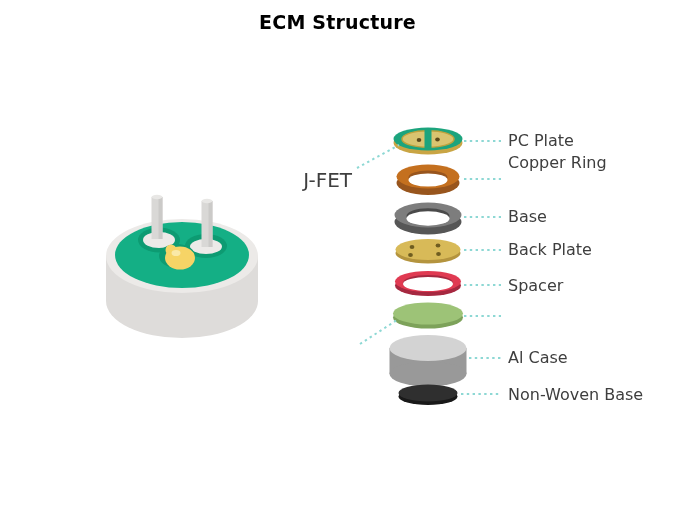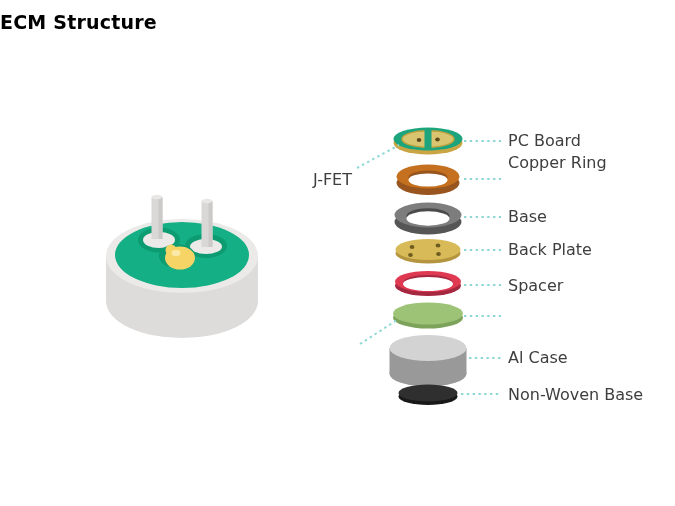--- a/index.html
+++ b/index.html
@@ -1,25 +1,25 @@
 <!DOCTYPE html>
 <html style="--bg: #ffffff; --title-text: #000000; --label-text: #3e3e3e; --leader-dot: #8dd8d4; --pcb-green: #1ca47d; --pcb-edge-gold: #c9a544; --pcb-pad: #d9c470; --pcb-pad-stroke: #bfa23c; --pcb-hole: #5d4a1a; --copper-top: #c4701f; --copper-side: #98551d; --base-top: #7d7d7d; --base-side: #565656; --base-inner: #4a4a4a; --backplate-top: #d8ba58; --backplate-side: #b4943e; --backplate-hole: #6f5d20; --spacer-top: #e03a52; --spacer-side: #a62840; --diaphragm-top: #9dc377; --diaphragm-side: #7da25a; --alcase-top: #d3d3d3; --alcase-side: #999999; --cloth-top: #2f2f2f; --cloth-side: #191919; --mic-rim: #eceae8; --mic-body: #dedcda; --mic-green: #14af85; --mic-green-dark: #0d9b72; --mic-pin: #d9d8d6; --mic-pin-top: #e8e7e5; --mic-pin-shade: #cbcac8; --solder-yellow: #f6d466; --solder-highlight: #fae9a8;"><head>
 <meta charset="utf-8">
 <style>
   html,body{margin:0;padding:0;background:#fff;}
   .stage{position:relative;width:675px;height:506px;background:var(--bg,#fff);overflow:hidden;
          font-family:"DejaVu Sans","Liberation Sans",sans-serif;}
-  .diagram-title{position:absolute;top:11px;left:0;width:675px;text-align:left;
+  .diagram-title{position:absolute;top:11px;left:0;width:675px;text-align:center;
 
          font-size:19px;font-weight:bold;color:var(--title-text,#000);letter-spacing:.2px;}
   .scene{position:absolute;top:0;left:0;}
   .layer-label{position:absolute;left:508px;height:20px;line-height:20px;
          font-size:16px;color:var(--label-text,#3e3e3e);white-space:nowrap;}
   .callout-label{position:absolute;height:20px;line-height:20px;text-align:right;
-         font-size:16px;color:var(--label-text,#3e3e3e);white-space:nowrap;}
+         font-size:20px;color:var(--label-text,#3e3e3e);white-space:nowrap;}
   .leader{stroke:var(--leader-dot,#8dd8d4);stroke-width:2;stroke-dasharray:2.4 3.4;fill:none;}
   .f-bg{fill:var(--bg,#fff)}
   .f-pcb-green{fill:var(--pcb-green)}
   .f-pcb-edge{fill:var(--pcb-edge-gold)}
   .f-pcb-pad{fill:var(--pcb-pad);stroke:var(--pcb-pad-stroke);stroke-width:1.5}
   .f-pcb-hole{fill:var(--pcb-hole)}
   .f-copper-top{fill:var(--copper-top)}
   .f-copper-side{fill:var(--copper-side)}
   .f-base-top{fill:var(--base-top)}
   .f-base-side{fill:var(--base-side)}
@@ -143,21 +143,21 @@
       <line x1="464" y1="250" x2="501" y2="250" class="leader"></line>
       <line x1="464" y1="285" x2="501" y2="285" class="leader"></line>
       <line x1="464" y1="316" x2="501" y2="316" class="leader"></line>
       <line x1="469" y1="358" x2="501" y2="358" class="leader"></line>
       <line x1="461" y1="394" x2="501" y2="394" class="leader"></line>
       <line x1="357" y1="168" x2="399" y2="145" class="leader"></line>
       <line x1="360" y1="344" x2="397" y2="320" class="leader"></line>
     </g>
   </svg>
 
-  <div class="layer-label" style="top:131px">PC Board</div>
+  <div class="layer-label" style="top:131px">PC Plate</div>
   <div class="layer-label" style="top:153px">Copper Ring</div>
   <div class="layer-label" style="top:207px">Base</div>
   <div class="layer-label" style="top:240px">Back Plate</div>
   <div class="layer-label" style="top:276px">Spacer</div>
   <div class="layer-label" style="top:348px">Al Case</div>
   <div class="layer-label" style="top:385px">Non-Woven Base</div>
 
   <div class="callout-label" style="top:170px;right:323px">J-FET</div>
 
 </div>

